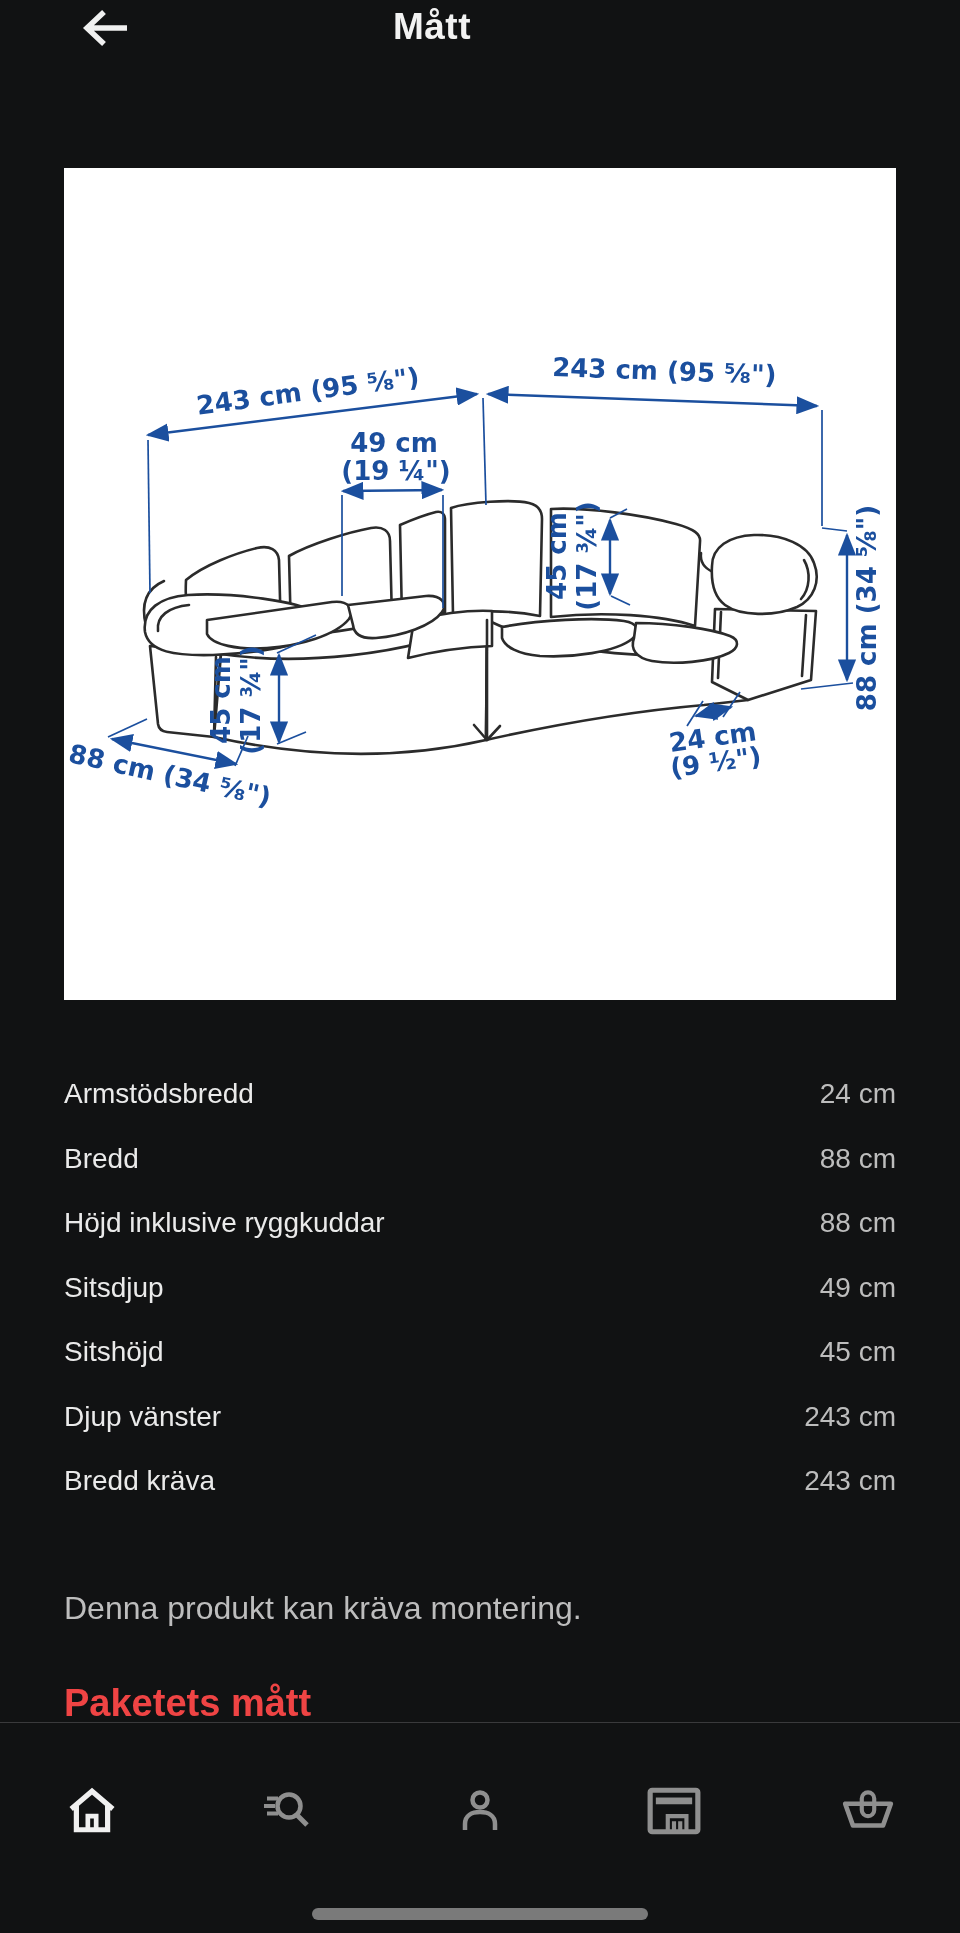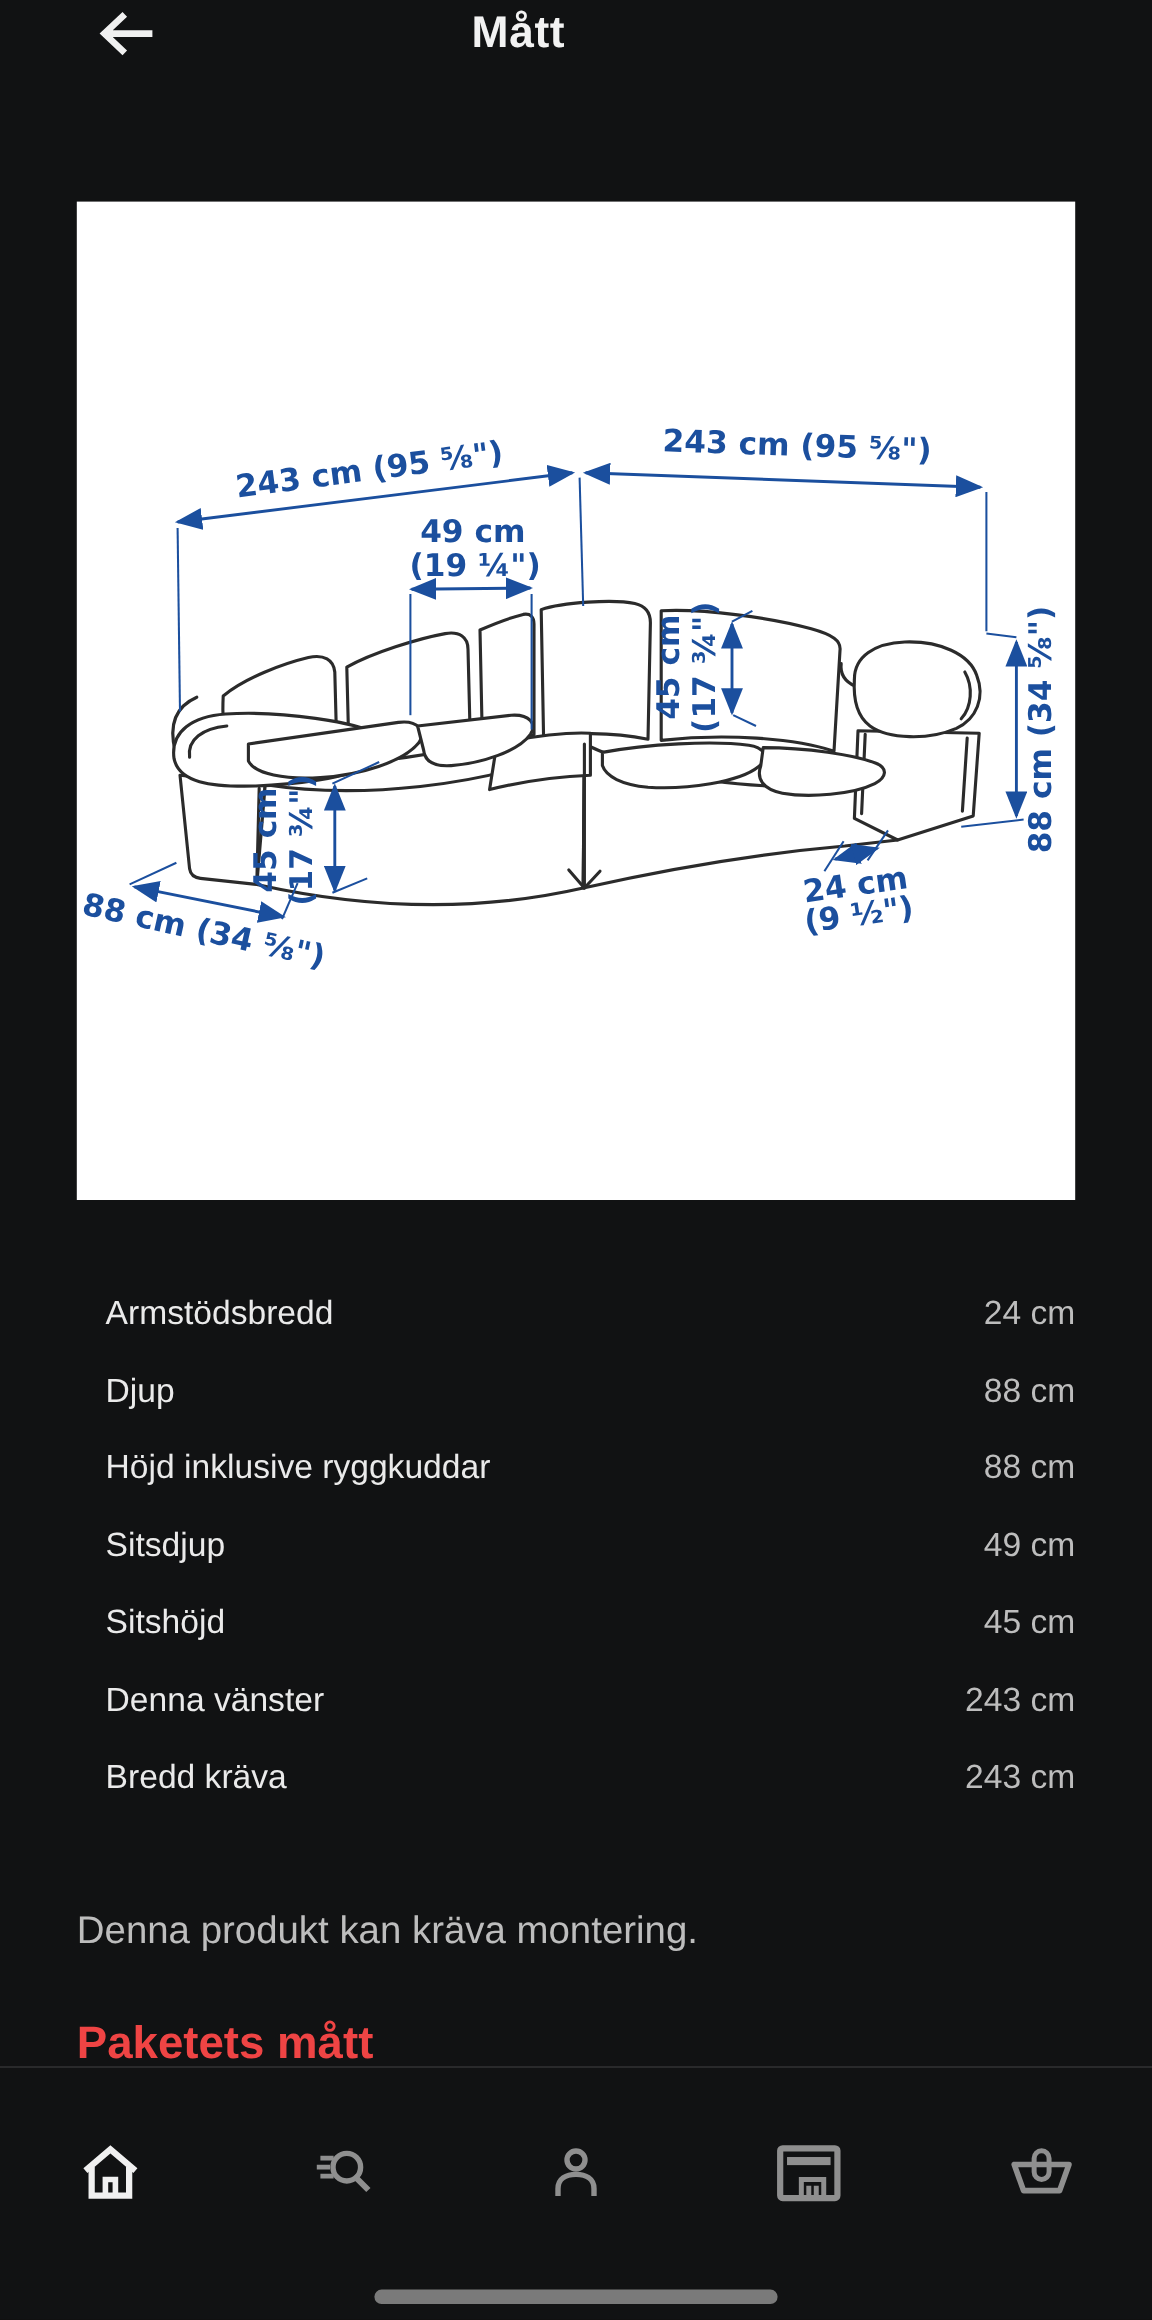--- a/index.html
+++ b/index.html
@@ -12,21 +12,21 @@
   .page-title { position:absolute; left:0; right:0; top:6px; text-align:center;
                 font-size:37px; font-weight:bold; color:#f2f2f2; letter-spacing:.5px; }
 
   
   .diagram-panel { position:absolute; left:64px; top:168px; width:832px; height:832px; background:#ffffff; }
   .diagram-panel svg { display:block; width:832px; height:832px; }
   .dim-text { font-family:"DejaVu Sans","Liberation Sans",sans-serif; font-weight:bold; fill:#1b4f9e; }
 
   
   .meas-list { position:absolute; left:64px; top:1062px; width:832px; }
-  .meas-row { height:64.5px; display:flex; justify-content:space-between; align-items:center;margin-left:24px; }
+  .meas-row { height:64.5px; display:flex; justify-content:space-between; align-items:center; }
   .meas-label { font-size:28px; color:#eaeaea; }
   .meas-value { font-size:28px; color:#bdbdbd; }
 
   .assembly-note { position:absolute; left:64px; top:1590px; width:832px; font-size:32px; color:#bdbdbd; }
   .section-heading { position:absolute; left:64px; top:1682px; width:832px; font-size:38px; font-weight:bold; color:#ef4444; }
 
   
   .navbar { position:absolute; left:0; top:1722px; width:960px; height:211px; background:#111213;
             border-top:1px solid #3a3a3c; z-index:5; }
   .nav-items { position:absolute; left:64px; top:60px; width:832px; display:flex; justify-content:space-between; }
@@ -133,37 +133,37 @@
       </g>
     </svg>
   </div>
 
   <div class="meas-list">
     <div class="meas-row">
       <span class="meas-label">Armstödsbredd</span>
       <span class="meas-value">24 cm</span>
     </div>
     <div class="meas-row">
-      <span class="meas-label">Djup</span>
+      <span class="meas-label">Bredd</span>
       <span class="meas-value">88 cm</span>
     </div>
     <div class="meas-row">
       <span class="meas-label">Höjd inklusive ryggkuddar</span>
       <span class="meas-value">88 cm</span>
     </div>
     <div class="meas-row">
       <span class="meas-label">Sitsdjup</span>
       <span class="meas-value">49 cm</span>
     </div>
     <div class="meas-row">
       <span class="meas-label">Sitshöjd</span>
       <span class="meas-value">45 cm</span>
     </div>
     <div class="meas-row">
-      <span class="meas-label">Denna vänster</span>
+      <span class="meas-label">Djup vänster</span>
       <span class="meas-value">243 cm</span>
     </div>
     <div class="meas-row">
       <span class="meas-label">Bredd kräva</span>
       <span class="meas-value">243 cm</span>
     </div>
   </div>
 
   <div class="assembly-note">Denna produkt kan kräva montering.</div>
   <div class="section-heading">Paketets mått</div>

